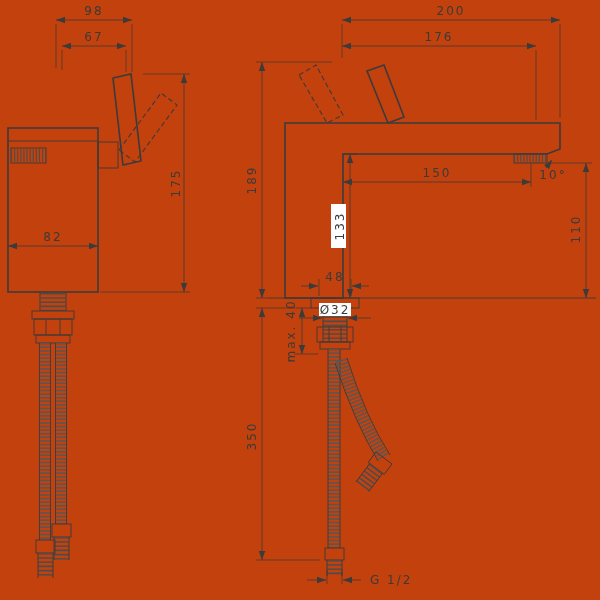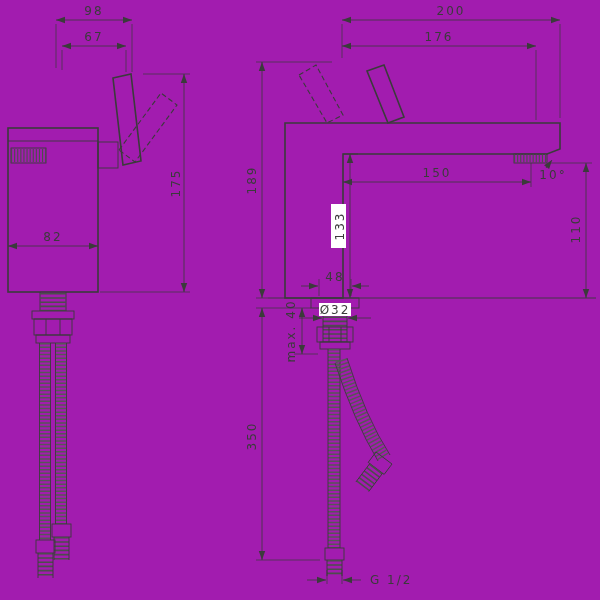--- a/index.html
+++ b/index.html
@@ -1,16 +1,16 @@
 <!DOCTYPE html>
 <html><head>
 <meta charset="utf-8">
 <style>
   html,body{margin:0;padding:0;background:#ffffff;}
-  .stage{width:600px;height:600px;position:relative;background:#a21caf;overflow:hidden;}
+  .stage{width:600px;height:600px;position:relative;background:#c2410c;overflow:hidden;}
   svg{display:block;}
   .thick{stroke:#3b3b3b;stroke-width:1.6;fill:none;}
   .thin{stroke:#3b3b3b;stroke-width:0.9;fill:none;}
   .dash{stroke:#3b3b3b;stroke-width:1.1;fill:none;stroke-dasharray:5 3;}
   .dim{stroke:#3b3b3b;stroke-width:0.8;fill:none;}
   .ext{stroke:#3b3b3b;stroke-width:0.7;fill:none;}
   .hv{stroke:#4d4d4d;stroke-dasharray:1.1 2;fill:none;}   
   .hh{stroke:#4d4d4d;stroke-dasharray:1.6 2.6;fill:none;} 
   .hh2{stroke:#575757;stroke-dasharray:1.5 2.1;fill:none;}
   text{font-family:"DejaVu Sans","Liberation Sans",sans-serif;font-size:12px;fill:#3b3b3b;letter-spacing:2px;}

